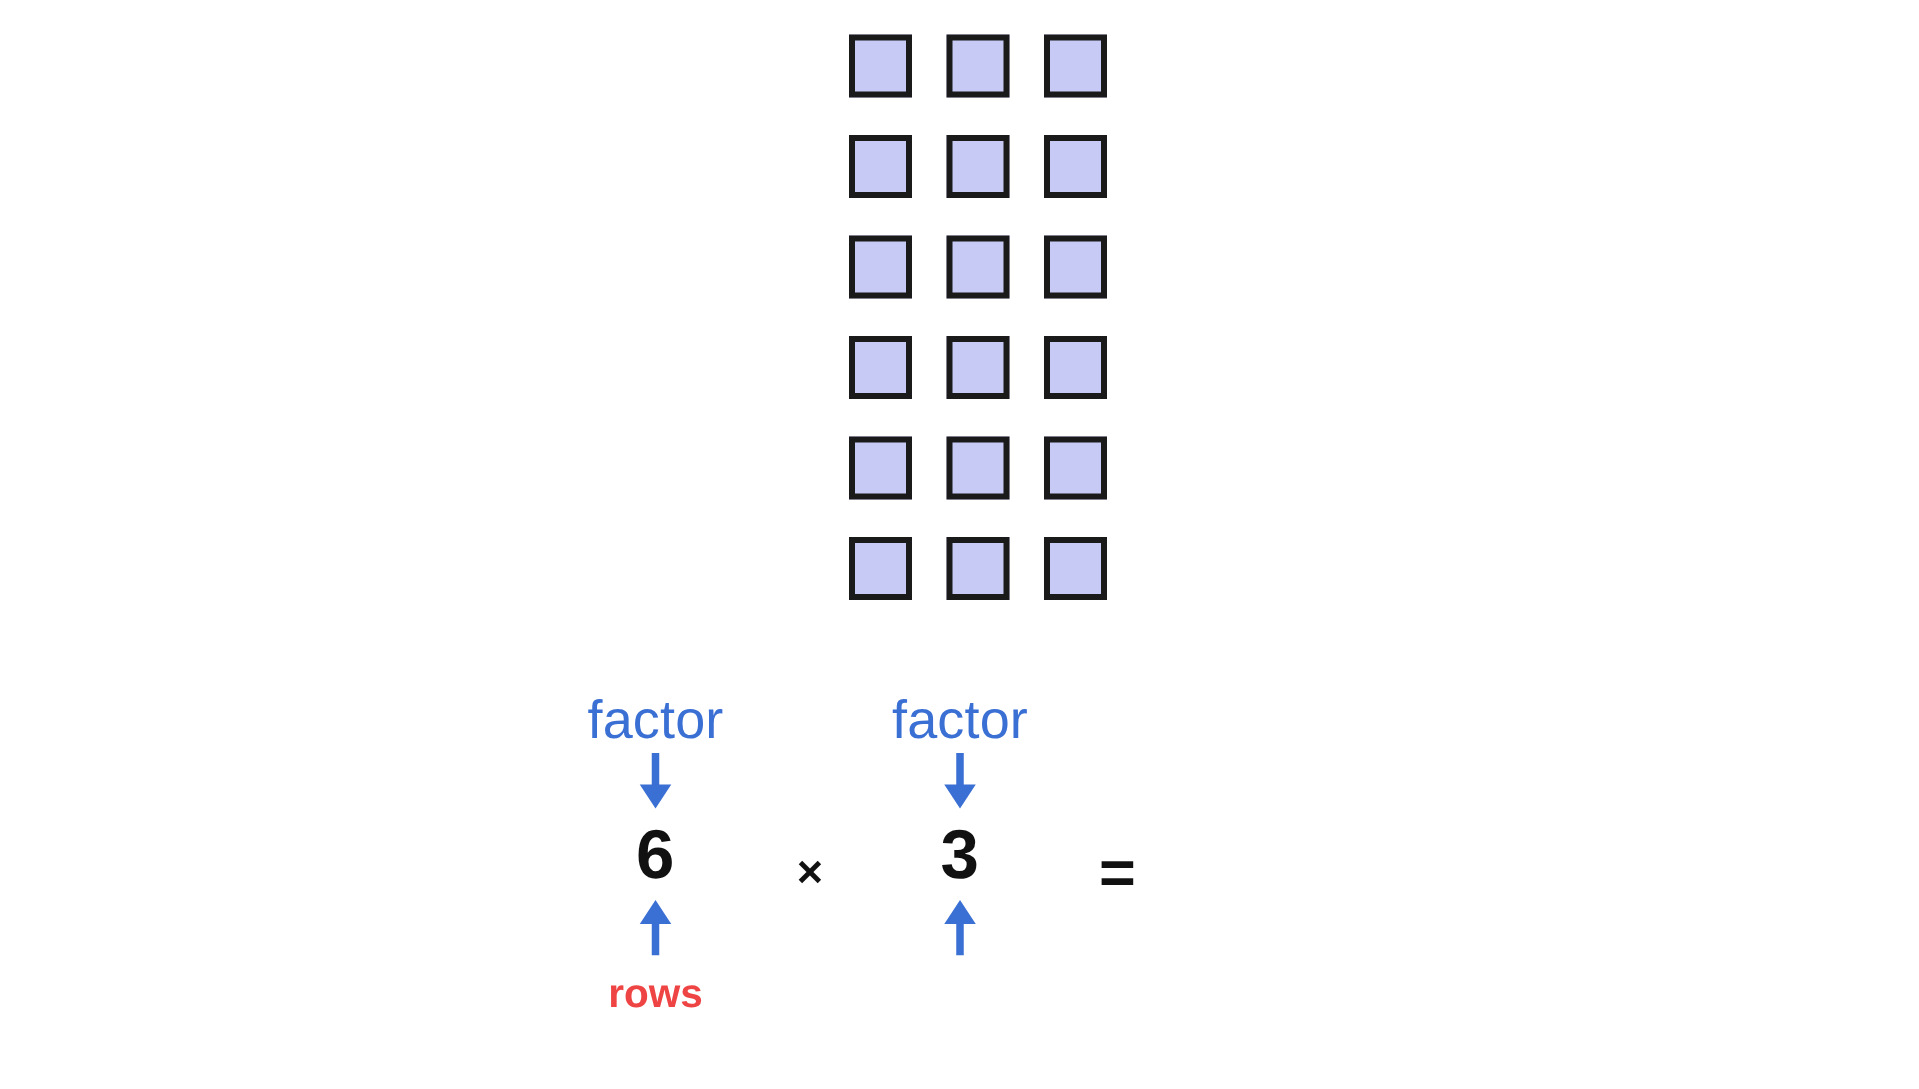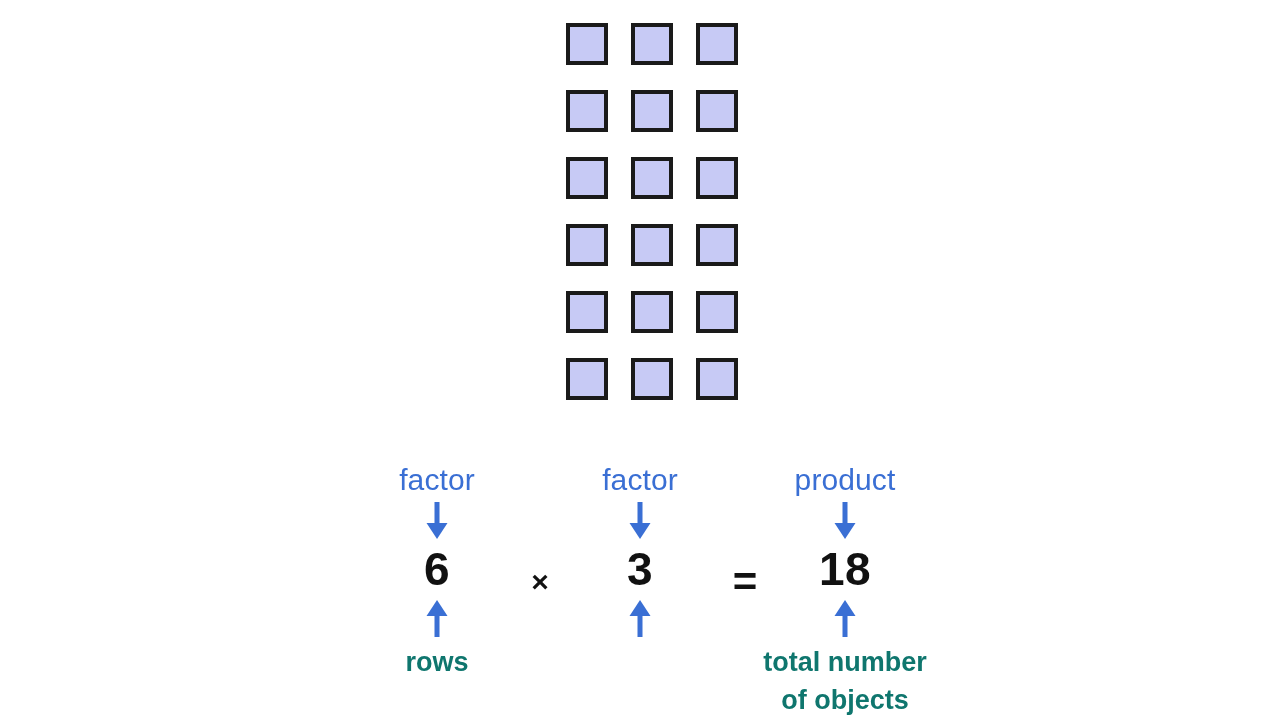--- a/index.html
+++ b/index.html
@@ -52,21 +52,21 @@
     display: flex;
     flex-direction: column;
     align-items: center;
   }
   #col-factor-1 { left: 437px; }
   #col-factor-2 { left: 640px; }
   #col-product  { left: 845px; }
 
   .top-label {
     color: #3a6fd4;
-    font-size: 30px;
+    font-size: 36px;
     line-height: 36px;
     letter-spacing: 0.1px;
     white-space: nowrap;
   }
 
   .arrow-slot {
     height: 42px;
     display: flex;
     align-items: center;
     justify-content: center;
@@ -79,21 +79,21 @@
     font-weight: bold;
     color: #111111;
     line-height: 52px;
     letter-spacing: 0.5px;
     margin-top: 1px;
   }
 
   .bottom-label {
     font-size: 27px;
     font-weight: bold;
-    color: #0f766e;
+    color: #ef4444;
     line-height: 38px;
     text-align: center;
     margin-top: 4px;
     white-space: pre-line;
   }
 
   
   .operator {
     position: absolute;
     top: 94px;
@@ -165,32 +165,14 @@
     <div class="arrow-slot up">
       <svg width="22" height="38" viewBox="0 0 22 38" aria-hidden="true">
         <rect x="8.5" y="16" width="5" height="22" fill="#3a6fd4"></rect>
         <polygon points="11,1 0.5,17 21.5,17" fill="#3a6fd4"></polygon>
       </svg>
     </div>
   </div>
 
   <div class="operator" id="op-equals">=</div>
 
-  <div class="eq-col" id="col-product">
-    <div class="top-label">product</div>
-    <div class="arrow-slot down">
-      <svg width="22" height="38" viewBox="0 0 22 38" aria-hidden="true">
-        <rect x="8.5" y="0" width="5" height="22" fill="#3a6fd4"></rect>
-        <polygon points="11,37 0.5,21 21.5,21" fill="#3a6fd4"></polygon>
-      </svg>
-    </div>
-    <div class="number">18</div>
-    <div class="arrow-slot up">
-      <svg width="22" height="38" viewBox="0 0 22 38" aria-hidden="true">
-        <rect x="8.5" y="16" width="5" height="22" fill="#3a6fd4"></rect>
-        <polygon points="11,1 0.5,17 21.5,17" fill="#3a6fd4"></polygon>
-      </svg>
-    </div>
-    <div class="bottom-label">total number
-of objects</div>
-  </div>
 
 </div>
 
 </body></html>

